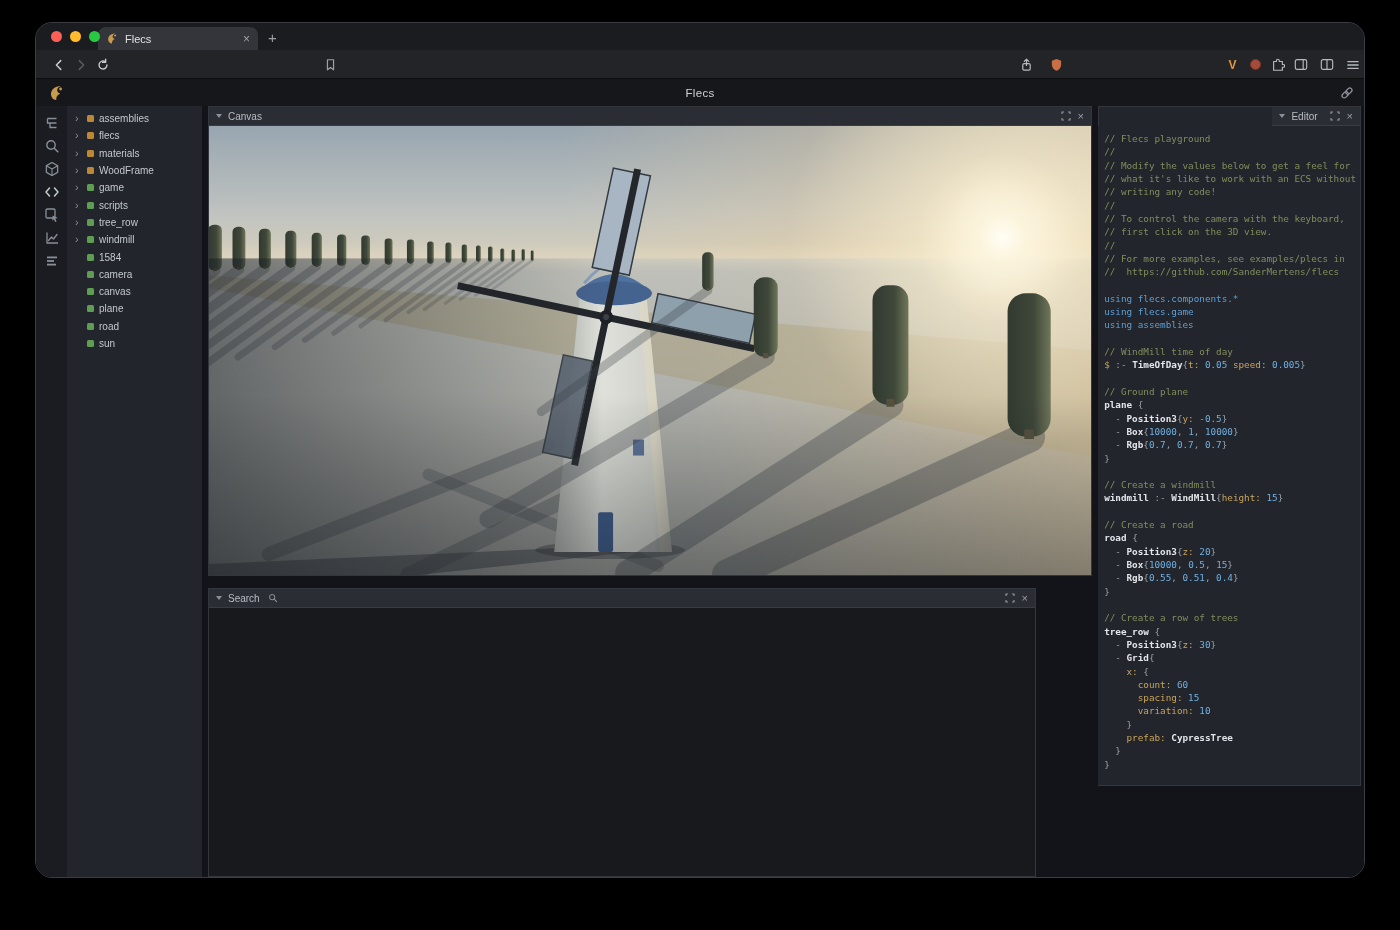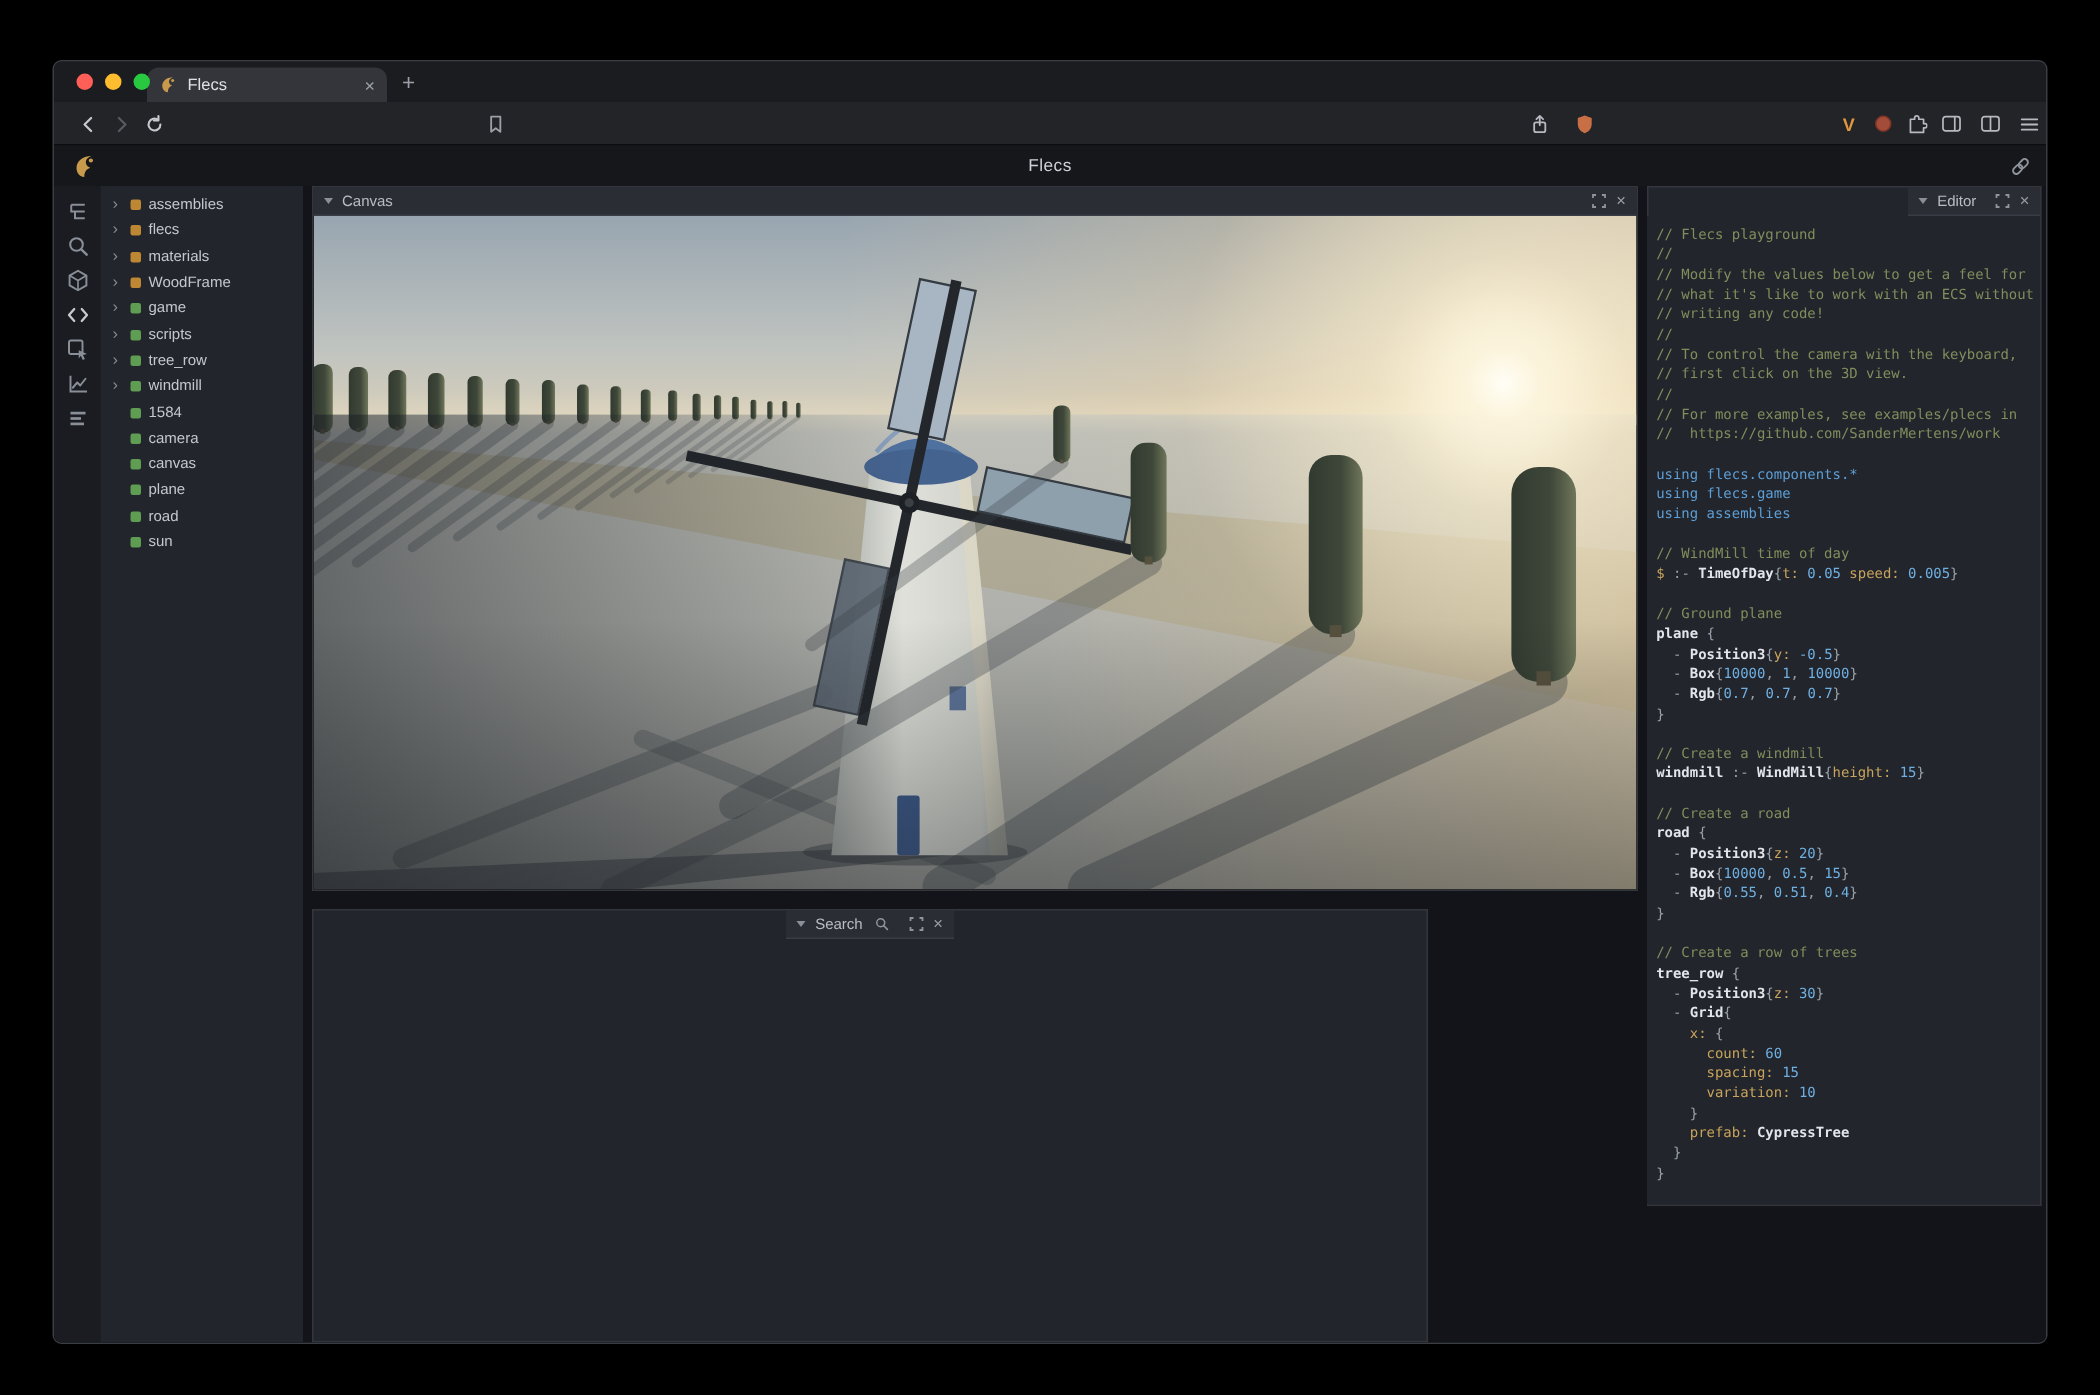--- a/index.html
+++ b/index.html
@@ -1,20 +1,20 @@
 <!DOCTYPE html>
 <html style="--accent-gold: #c79a4c; --module-color: #bd8733; --entity-color: #5f9e52; --keyword-blue: #5d9fd6; --comment-olive: #808e5c;"><head>
 <meta charset="utf-8">
 <style>
   * { margin:0; padding:0; box-sizing:border-box; }
   html,body { width:1400px; height:930px; background:#010102; overflow:hidden;
               font-family:"Liberation Sans", sans-serif; }
 
-  .window { position:absolute; left:35px; top:40px; width:1330px; height:856px;
-            background:#15171b; border-radius:6px; overflow:hidden;
+  .window { position:absolute; left:35px; top:22px; width:1330px; height:856px;
+            background:#15171b; border-radius:17px; overflow:hidden;
             border:1px solid #3a3d44; box-shadow:0 18px 60px rgba(0,0,0,.75); }
 
   
   .tabstrip { height:27px; background:#1b1c20; display:flex; align-items:flex-end; position:relative; }
   .lights { position:absolute; left:15px; top:8px; display:flex; gap:8px; }
   .light { width:11px; height:11px; border-radius:50%; }
   .light.r { background:#ff5f57; } .light.y { background:#febc2e; } .light.g { background:#28c840; }
 
   .tab { margin-left:62px; height:23px; width:160px; background:#34353a;
          border-radius:8px 8px 0 0; display:flex; align-items:center; padding:0 8px; gap:6px; }
@@ -61,21 +61,21 @@
                   border-top:4.5px solid #8a9099; }
   .panel-title { font-size:10px; color:#b8bdc4; }
   .ph-spacer { flex:1; }
   .ph-ic { width:11px; height:11px; display:flex; align-items:center; justify-content:center; }
   .ph-close { color:#9aa0a6; font-size:11px; line-height:1; }
 
   .canvas-panel { left:172px; top:0; width:884px; height:470px; }
   .canvas-body { flex:1; background:#000; overflow:hidden; }
   .scene { display:block; width:100%; height:100%; }
 
-  .search-panel { left:172px; top:482px; width:744px; bottom:0;align-items:center; }
+  .search-panel { left:172px; top:482px; width:828px; bottom:0; }
   .search-body { flex:1; background:#17191d; }
   .mag-ic { margin-left:2px; }
 
   .editor-panel { left:1062px; top:0; width:263px; height:680px;align-items:flex-end; }
   .editor-body { flex:1; background:#22252c; padding:6px 4px 12px 6px; overflow:hidden; cursor:text; }
   .code-line { white-space:pre; font:9.3px/13.32px "DejaVu Sans Mono", monospace; }
   .tk-c { color:#808e5c; }
   .tk-k { color:#5d9fd6; }
   .tk-u { color:#5d9fd6; }
   .tk-n { color:#6fb0e2; }
@@ -512,21 +512,21 @@
             <div class="code-line"><span class="tk-c">// Flecs playground</span></div>
             <div class="code-line"><span class="tk-c">//</span></div>
             <div class="code-line"><span class="tk-c">// Modify the values below to get a feel for</span></div>
             <div class="code-line"><span class="tk-c">// what it's like to work with an ECS without</span></div>
             <div class="code-line"><span class="tk-c">// writing any code!</span></div>
             <div class="code-line"><span class="tk-c">//</span></div>
             <div class="code-line"><span class="tk-c">// To control the camera with the keyboard,</span></div>
             <div class="code-line"><span class="tk-c">// first click on the 3D view.</span></div>
             <div class="code-line"><span class="tk-c">//</span></div>
             <div class="code-line"><span class="tk-c">// For more examples, see examples/plecs in</span></div>
-            <div class="code-line"><span class="tk-c">//  https://github.com/SanderMertens/work</span></div>
+            <div class="code-line"><span class="tk-c">//  https://github.com/SanderMertens/flecs</span></div>
             <div class="code-line">​</div>
             <div class="code-line"><span class="tk-k">using </span><span class="tk-u">flecs.components.*</span></div>
             <div class="code-line"><span class="tk-k">using </span><span class="tk-u">flecs.game</span></div>
             <div class="code-line"><span class="tk-k">using </span><span class="tk-u">assemblies</span></div>
             <div class="code-line">​</div>
             <div class="code-line"><span class="tk-c">// WindMill time of day</span></div>
             <div class="code-line"><span class="tk-m">$</span><span class="tk-p"> :- </span><span class="tk-t">TimeOfDay</span><span class="tk-p">{</span><span class="tk-m">t: </span><span class="tk-n">0.05</span><span class="tk-m"> speed: </span><span class="tk-n">0.005</span><span class="tk-p">}</span></div>
             <div class="code-line">​</div>
             <div class="code-line"><span class="tk-c">// Ground plane</span></div>
             <div class="code-line"><span class="tk-e">plane </span><span class="tk-p">{</span></div>

